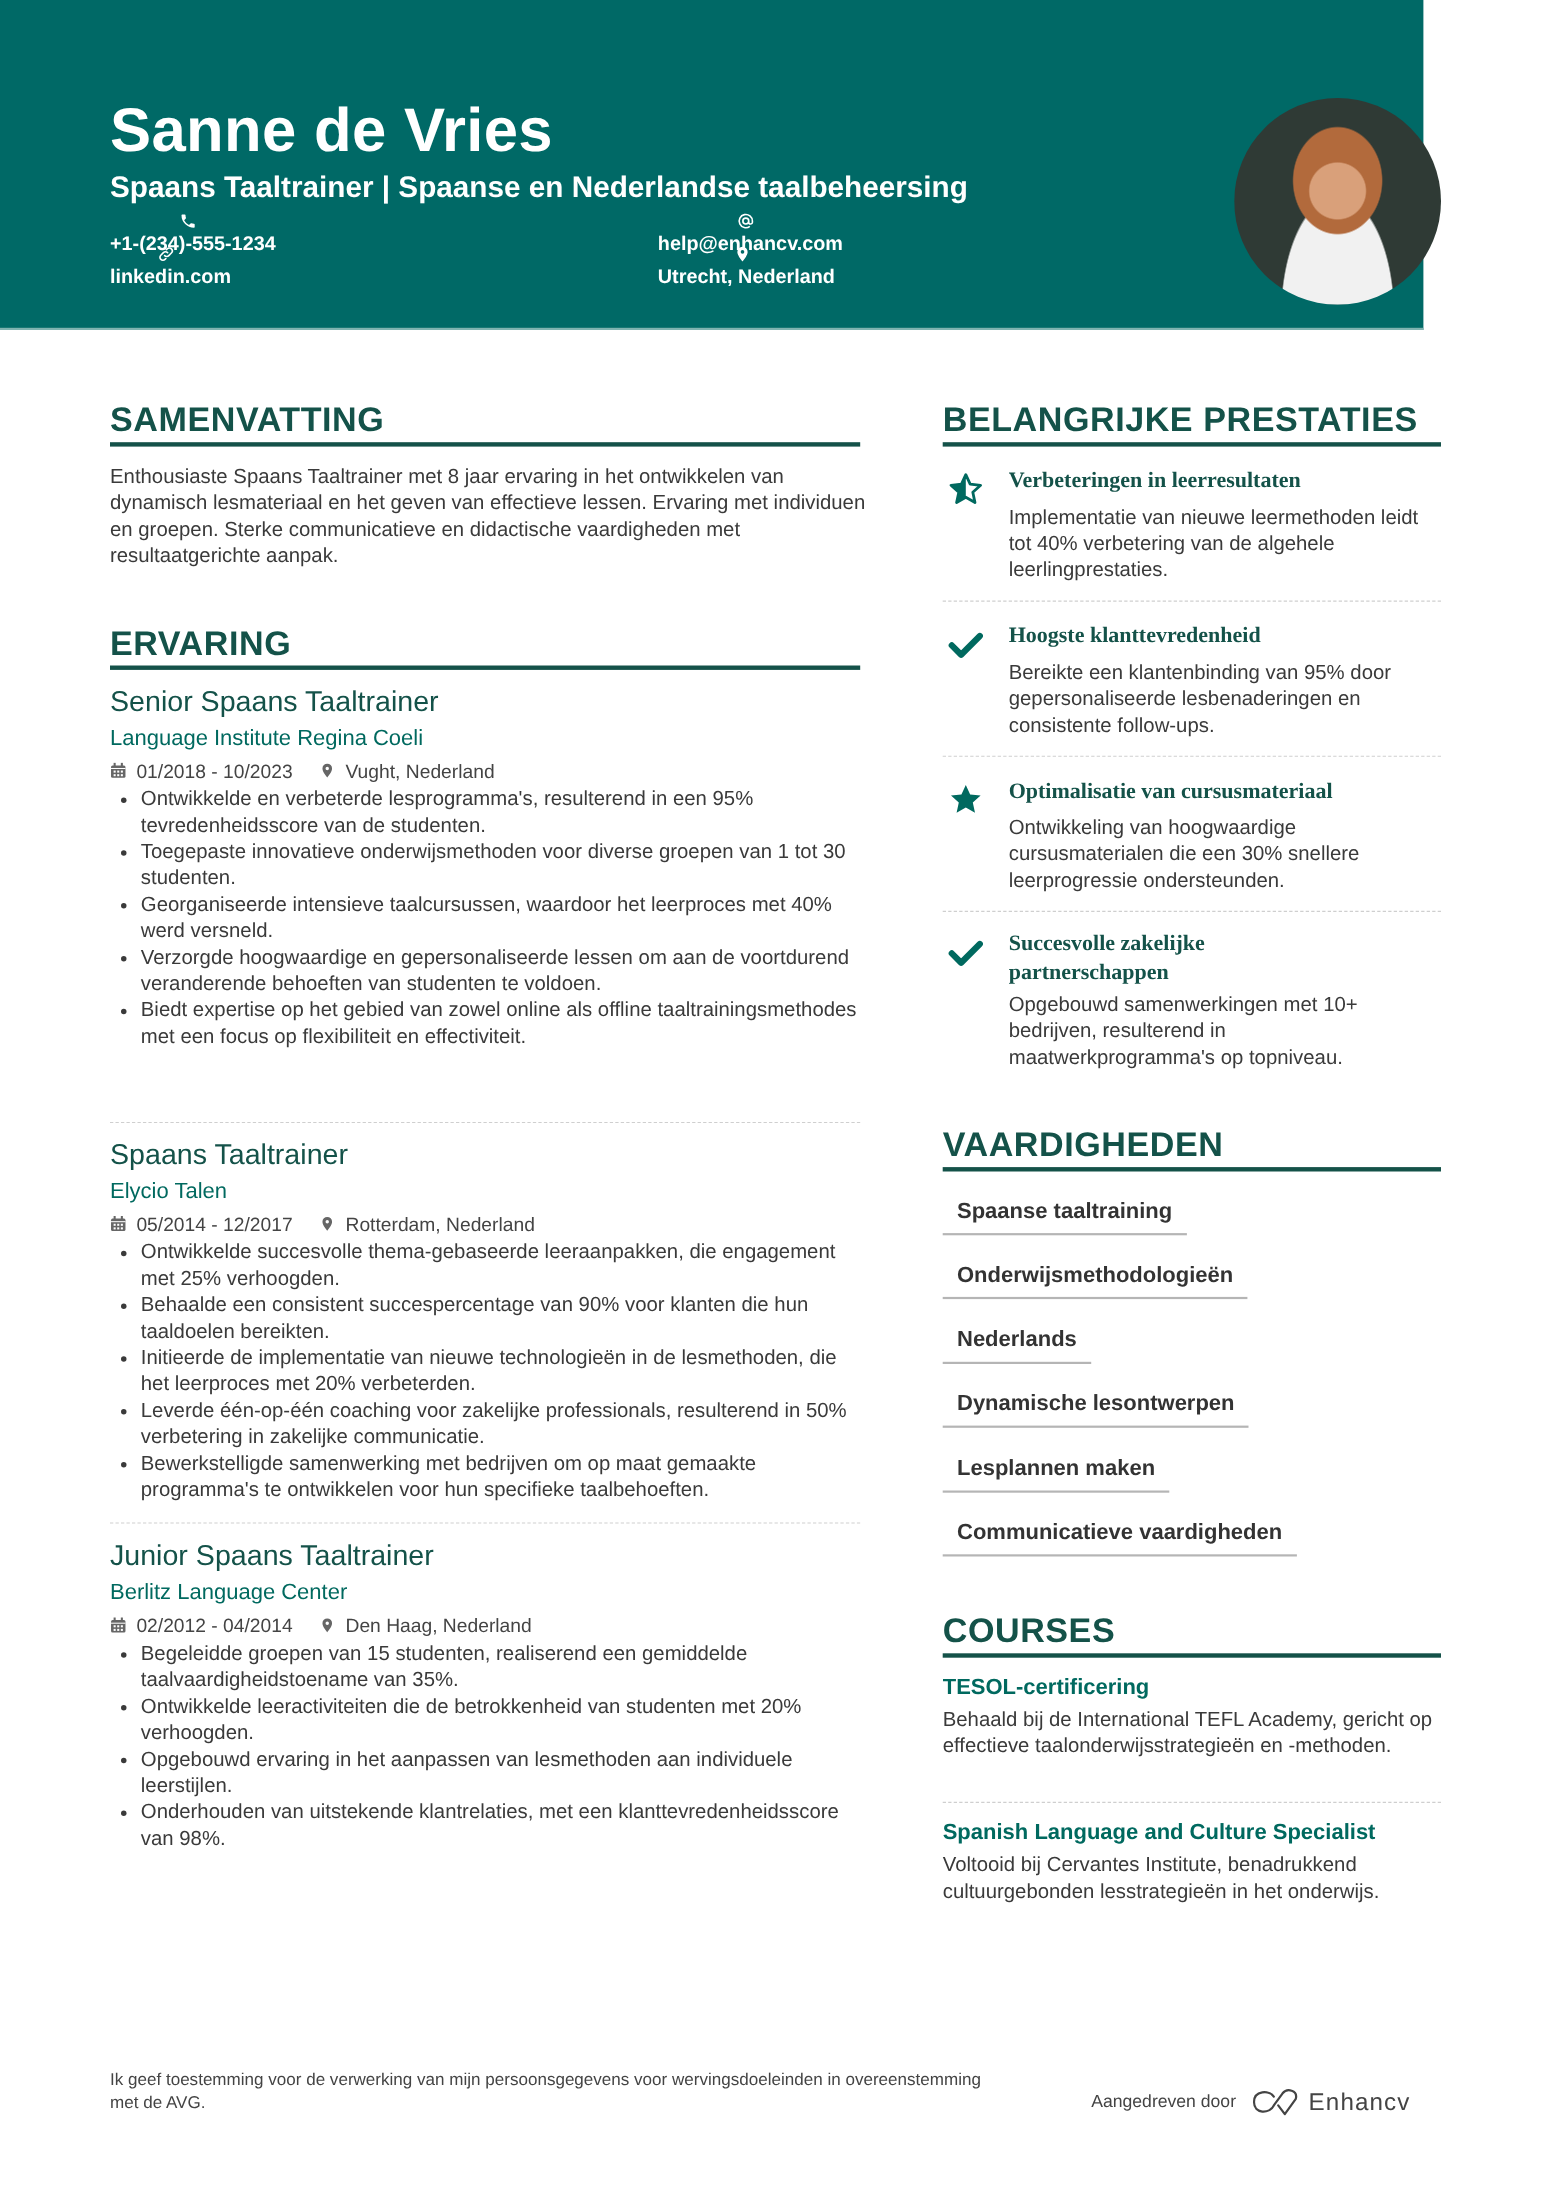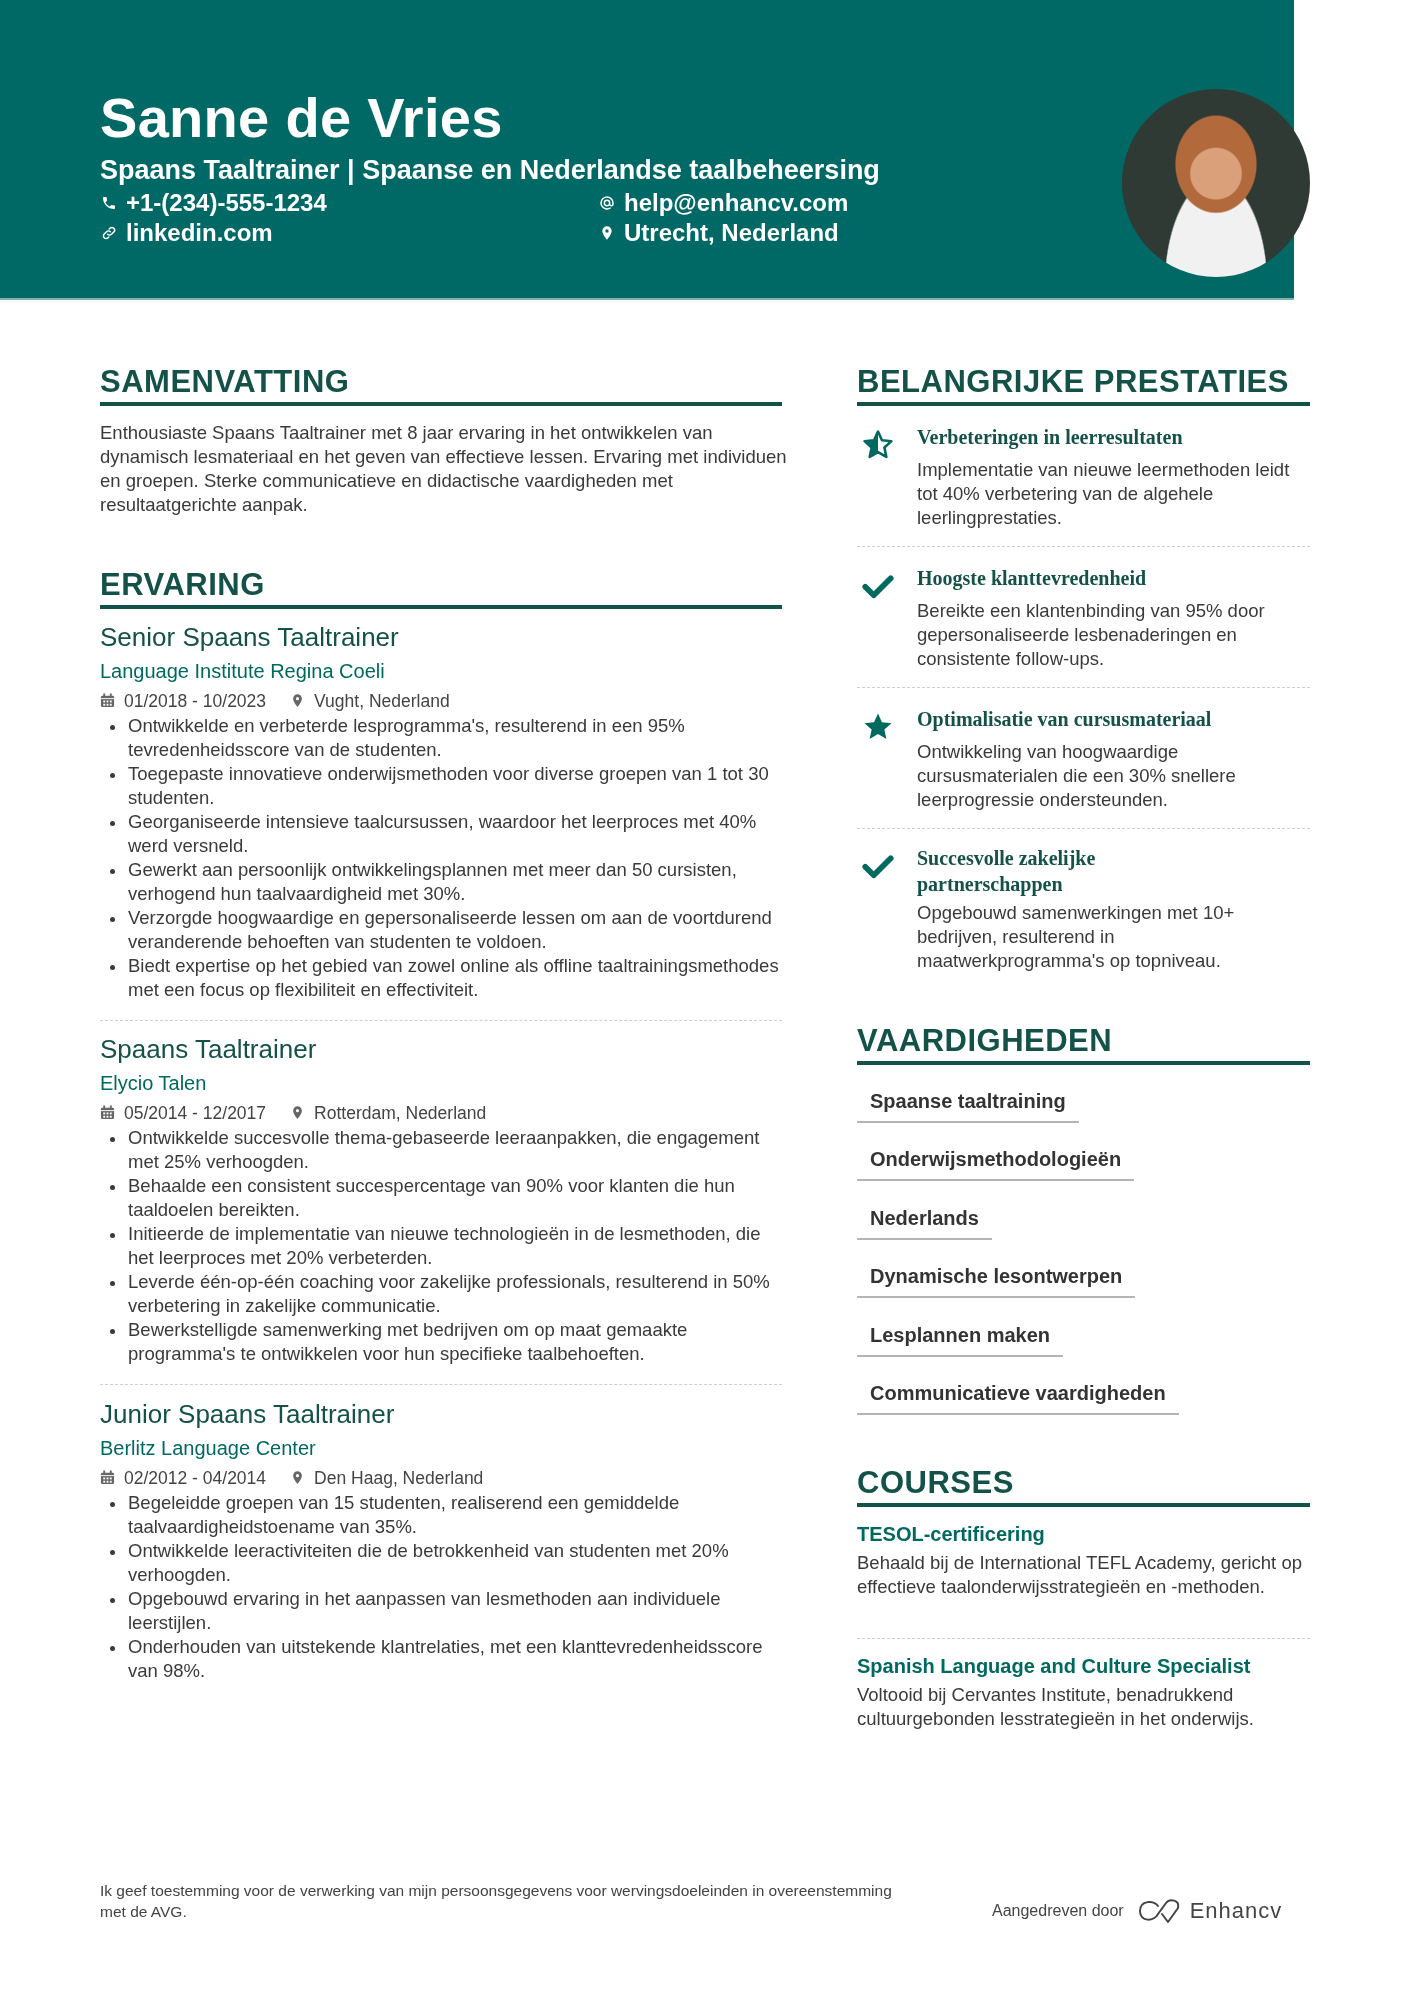--- a/index.html
+++ b/index.html
@@ -3,21 +3,21 @@
 <meta charset="utf-8">
 <style>
   * { box-sizing: border-box; margin: 0; padding: 0; }
   html, body { width: 1410px; height: 1995px; background: #ffffff; overflow: hidden; }
   body { font-family: "Liberation Sans", "DejaVu Sans", sans-serif; color: #3a3a3a; position: relative; }
 
   
   .header { position: absolute; left: 0; top: 0; width: 1294px; height: 300px; background: #006966; border-bottom: 2px solid #7fb3b0; }
   .name { position: absolute; left: 100px; top: 86px; font-size: 56px; font-weight: bold; color: #ffffff; letter-spacing: 0.3px; line-height: 64px; }
   .headline { position: absolute; left: 100px; top: 152px; font-size: 27px; font-weight: bold; color: #ffffff; line-height: 36px; }
-  .contact { position: absolute; font-size: 24px; font-weight: bold; color: #ffffff; line-height: 22px; display: flex; align-items: center; }
+  .contact { position: absolute; font-size: 18px; font-weight: bold; color: #ffffff; line-height: 22px; display: flex; align-items: center; flex-direction: column; }
   .contact .ic { width: 18px; height: 18px; margin-right: 8px; display: inline-flex; align-items: center; justify-content: center; }
   .contact .ic svg { width: 16px; height: 16px; }
   .c-phone { left: 100px; top: 192px; }
   .c-email { left: 598px; top: 192px; }
   .c-link { left: 100px; top: 222px; }
   .c-loc { left: 598px; top: 222px; }
   .photo { position: absolute; left: 1122px; top: 89px; width: 188px; height: 188px; border-radius: 50%; overflow: hidden;
            background: radial-gradient(circle at 50% 45%, #d9a07a 0 18%, transparent 19%),
                        radial-gradient(ellipse at 50% 40%, #b26a3c 0 30%, transparent 31%),
                        radial-gradient(ellipse at 50% 105%, #f1f1f1 0 38%, transparent 39%),
@@ -140,21 +140,20 @@
             <path fill="#666" d="M12 2a7 7 0 0 0-7 7c0 5.2 7 13 7 13s7-7.8 7-13a7 7 0 0 0-7-7zm0 9.5A2.5 2.5 0 1 1 12 6.5a2.5 2.5 0 0 1 0 5z"></path>
           </svg>
         </span>
       <span>Vught, Nederland</span>
     </span>
   </div>
   <ul class="bullets">
     <li>Ontwikkelde en verbeterde lesprogramma's, resulterend in een 95% tevredenheidsscore van de studenten.</li>
     <li>Toegepaste innovatieve onderwijsmethoden voor diverse groepen van 1 tot 30 studenten.</li>
     <li>Georganiseerde intensieve taalcursussen, waardoor het leerproces met 40% werd versneld.</li>
-    <li>Gewerkt aan persoonlijk ontwikkelingsplannen met meer dan 50 cursisten, verhogend hun taalvaardigheid met 30%.</li>
     <li>Verzorgde hoogwaardige en gepersonaliseerde lessen om aan de voortdurend veranderende behoeften van studenten te voldoen.</li>
     <li>Biedt expertise op het gebied van zowel online als offline taaltrainingsmethodes met een focus op flexibiliteit en effectiviteit.</li>
   </ul>
 </div>
 <div class="dash" style="top:1020px"></div>
 
 <div class="job" style="top:1032px">
   <div class="job-title">Spaans Taaltrainer</div>
   <div class="job-company">Elycio Talen</div>
   <div class="job-meta">

